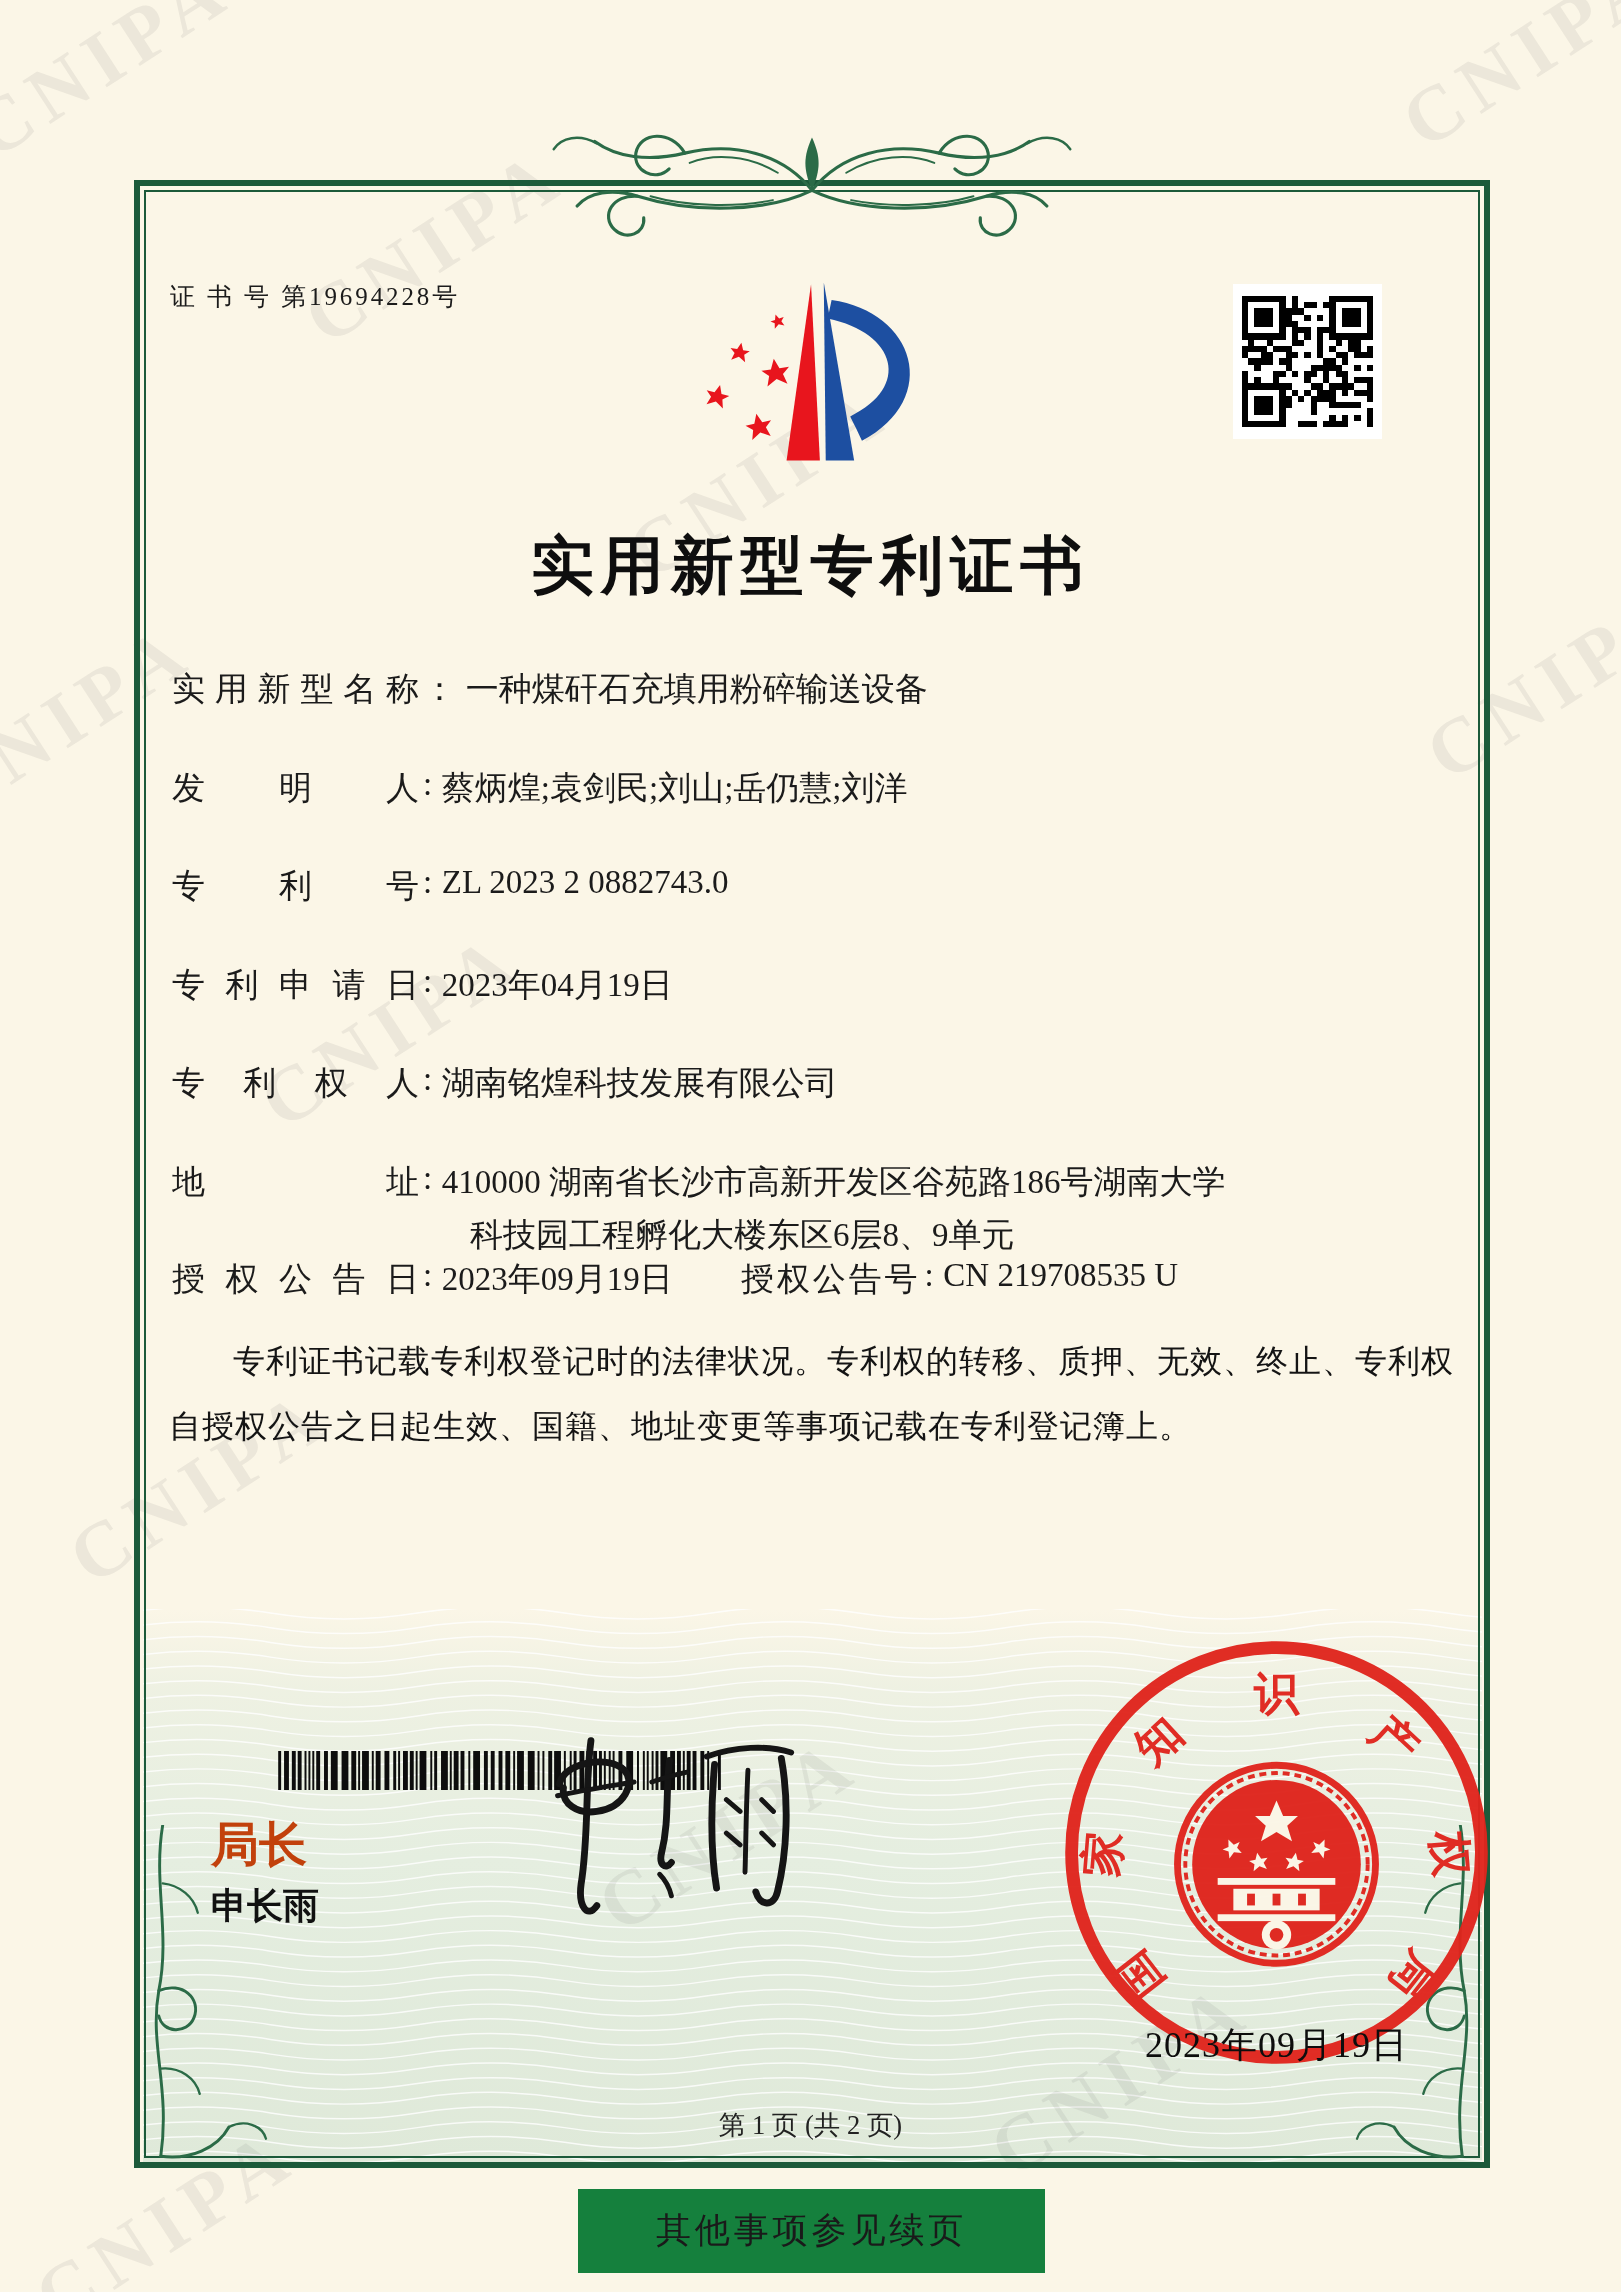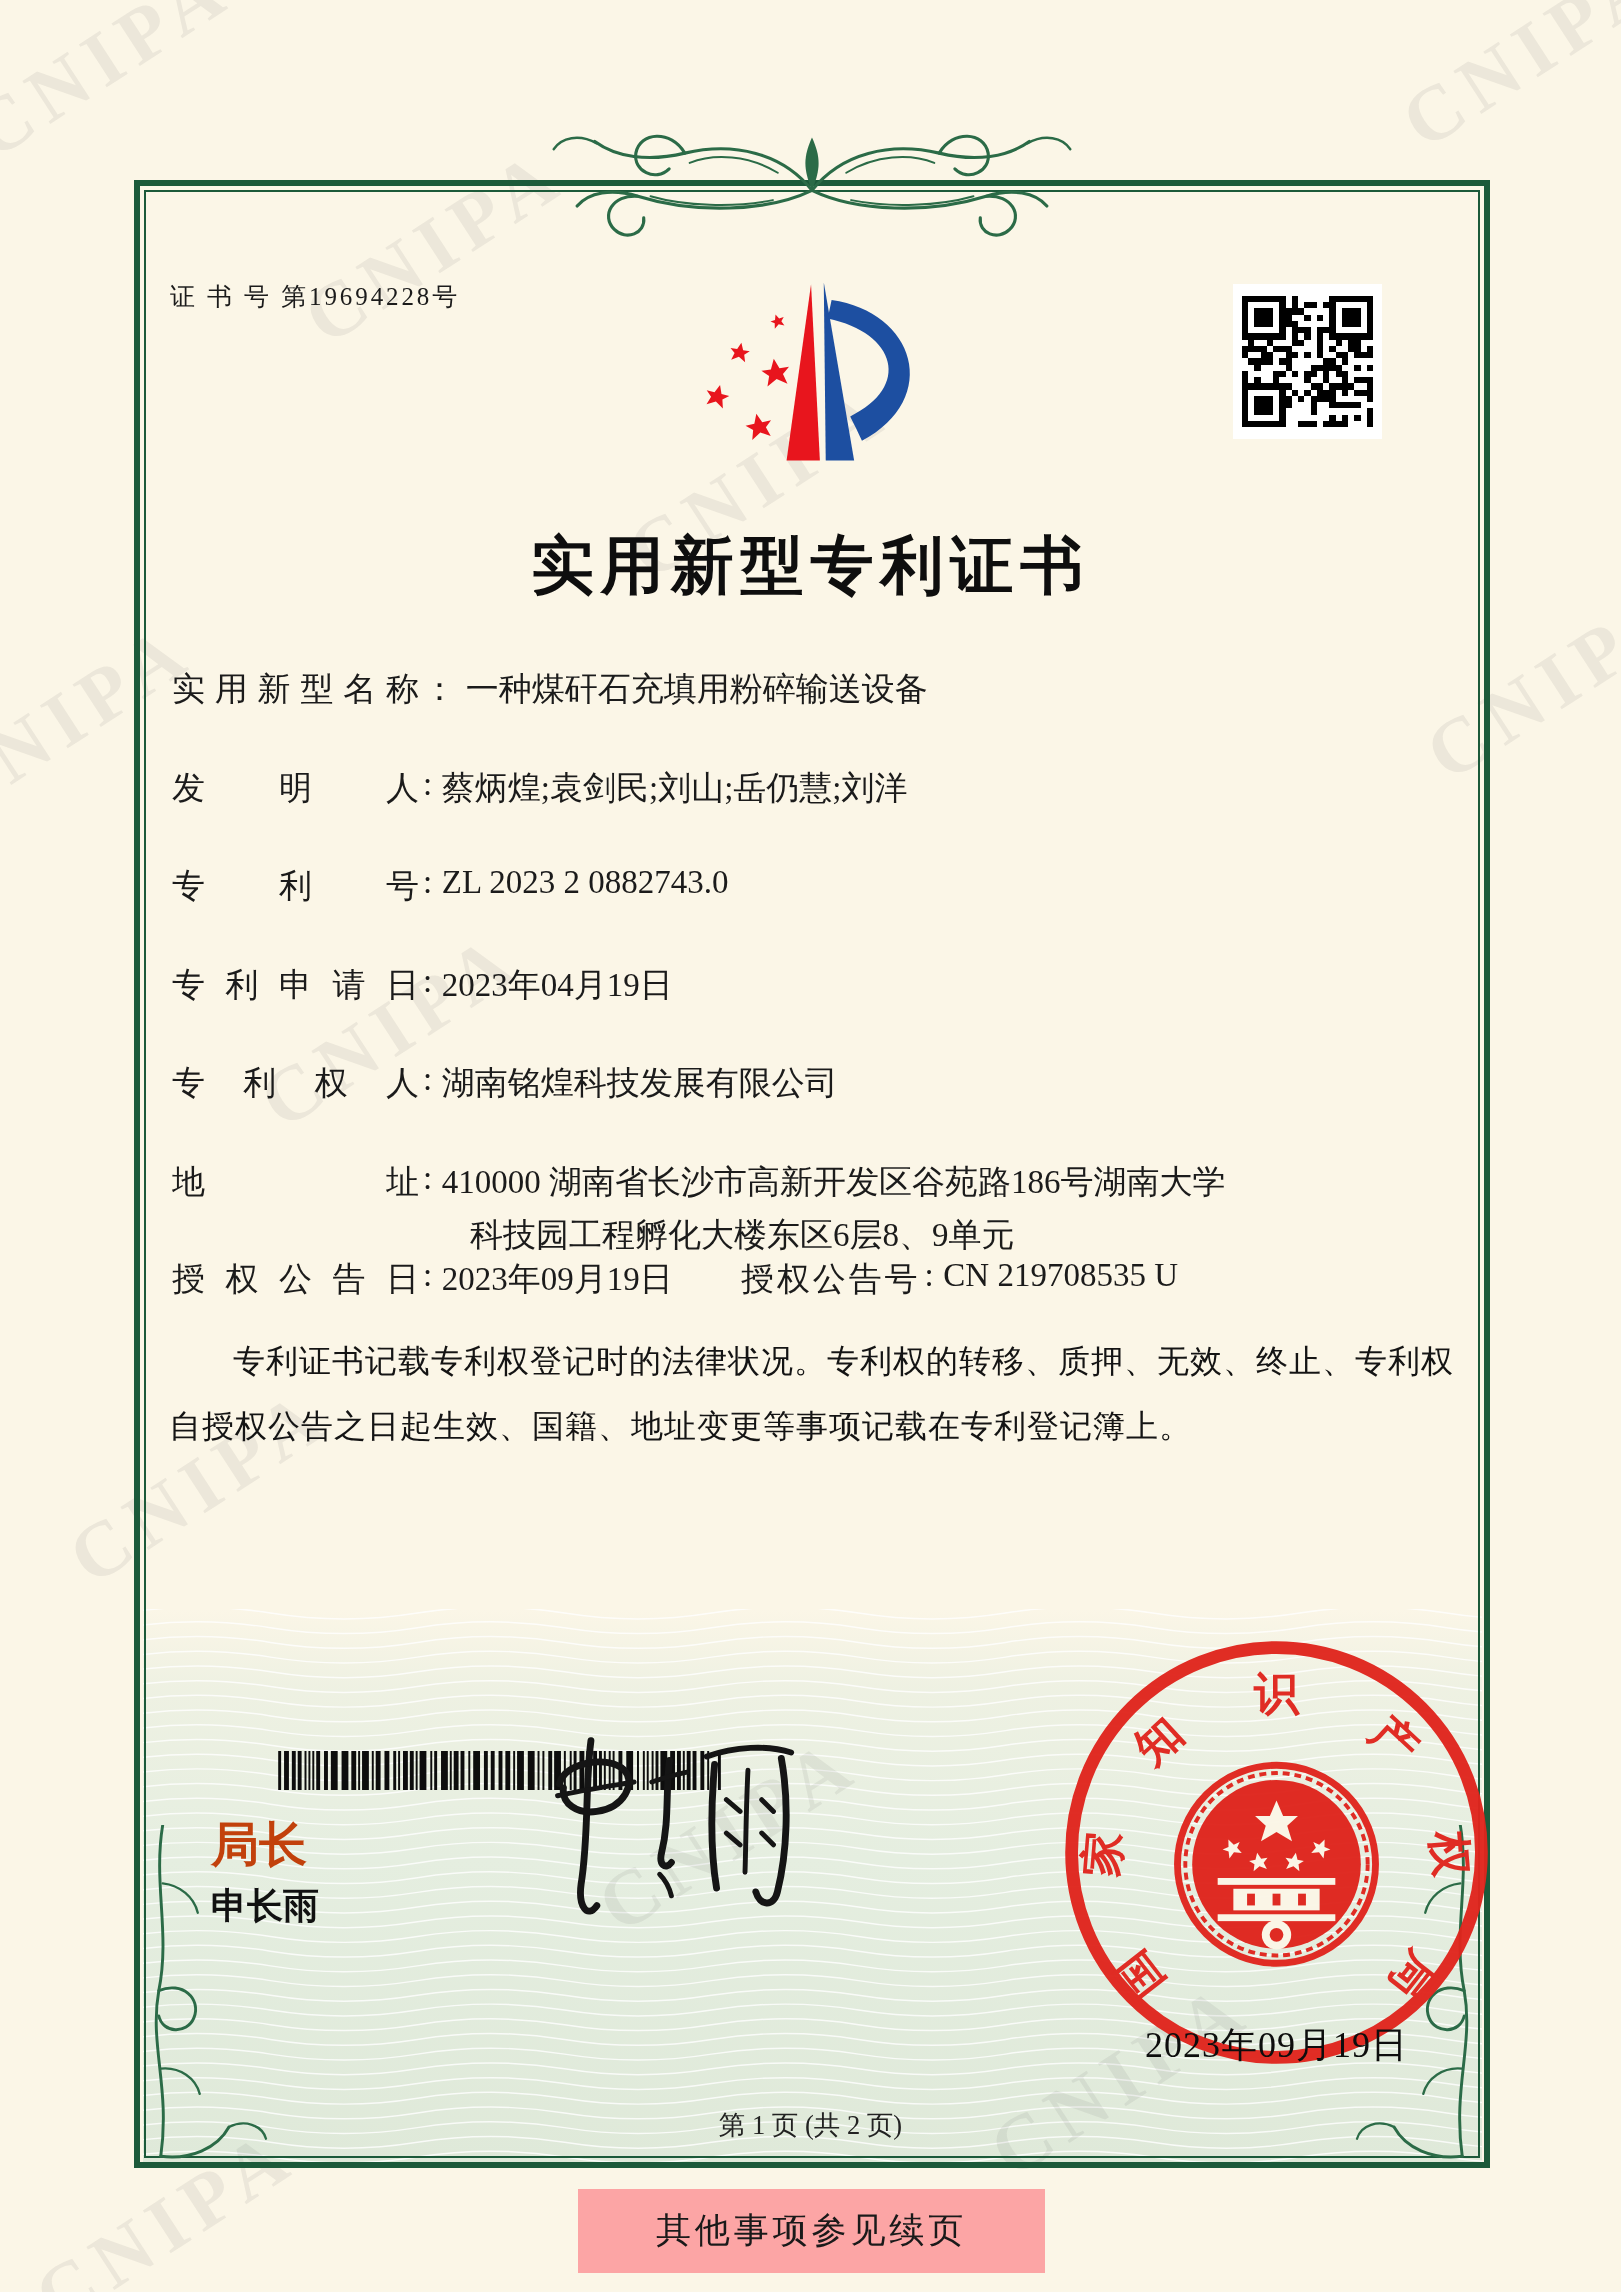--- a/index.html
+++ b/index.html
@@ -47,21 +47,21 @@
          font-weight:bold;font-size:48px;color:#c2410c;}
   .signer-name{left:211px;top:1882px;font-family:"Liberation Sans","DejaVu Sans",sans-serif;
          font-weight:bold;font-size:36px;color:#111;text-align:right;}
   .sig{left:534px;top:1727px;z-index:5;}
 
   .seal{left:1051px;top:1627px;z-index:4;opacity:.96;}
   .seal-date{left:1051px;top:2021px;width:451px;text-align:center;font-size:36px;color:#0d0d0d;
          z-index:5;letter-spacing:1px;}
 
   .pageinfo{left:0;width:100%;top:2107px;text-align:center;font-size:26.5px;color:#222;}
-  .notebox{left:578px;top:2189px;width:467px;height:84px;background:#fca5a5;text-align:center;
+  .notebox{left:578px;top:2189px;width:467px;height:84px;background:#15803d;text-align:center;
          line-height:84px;font-size:35px;letter-spacing:3.9px;color:#1a1a1a;z-index:4;}
 
   .qrbox{left:1233px;top:284px;width:149px;height:155px;background:#ffffff;z-index:4;}
   .qrbox svg{position:absolute;left:8.8px;top:11.8px;}
 </style>
 </head>
 <body>
 
 <div class="page">
 

